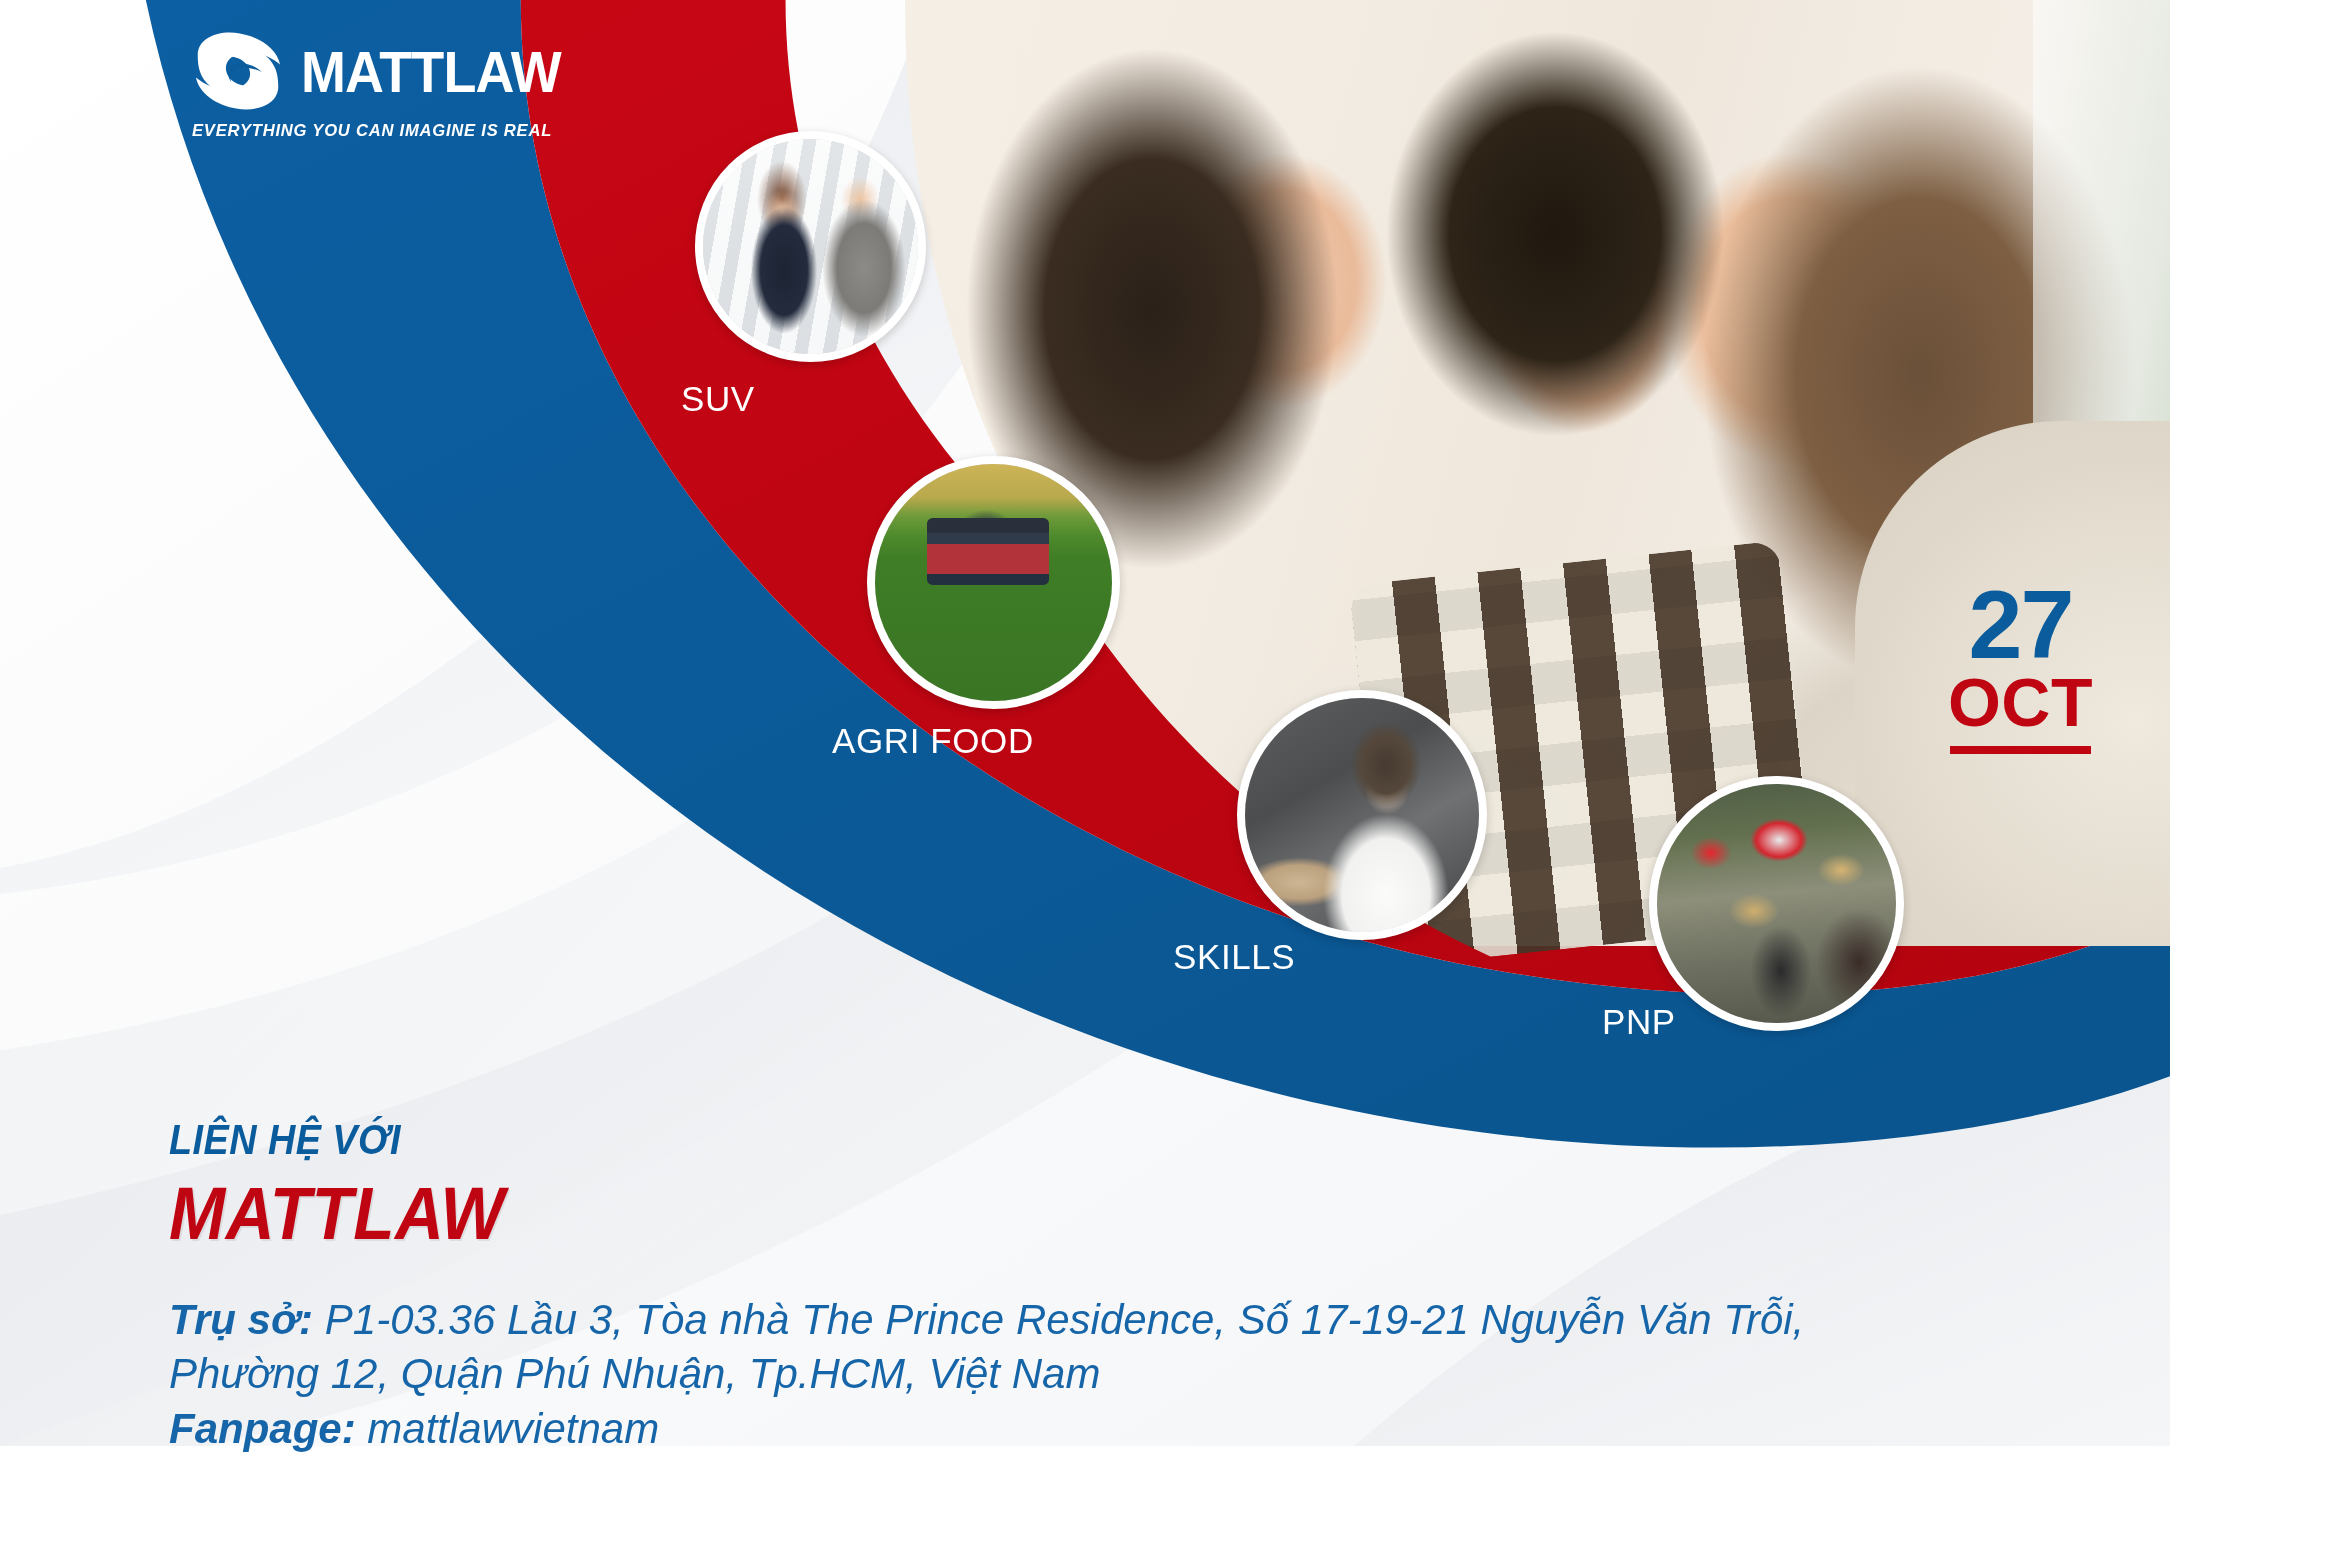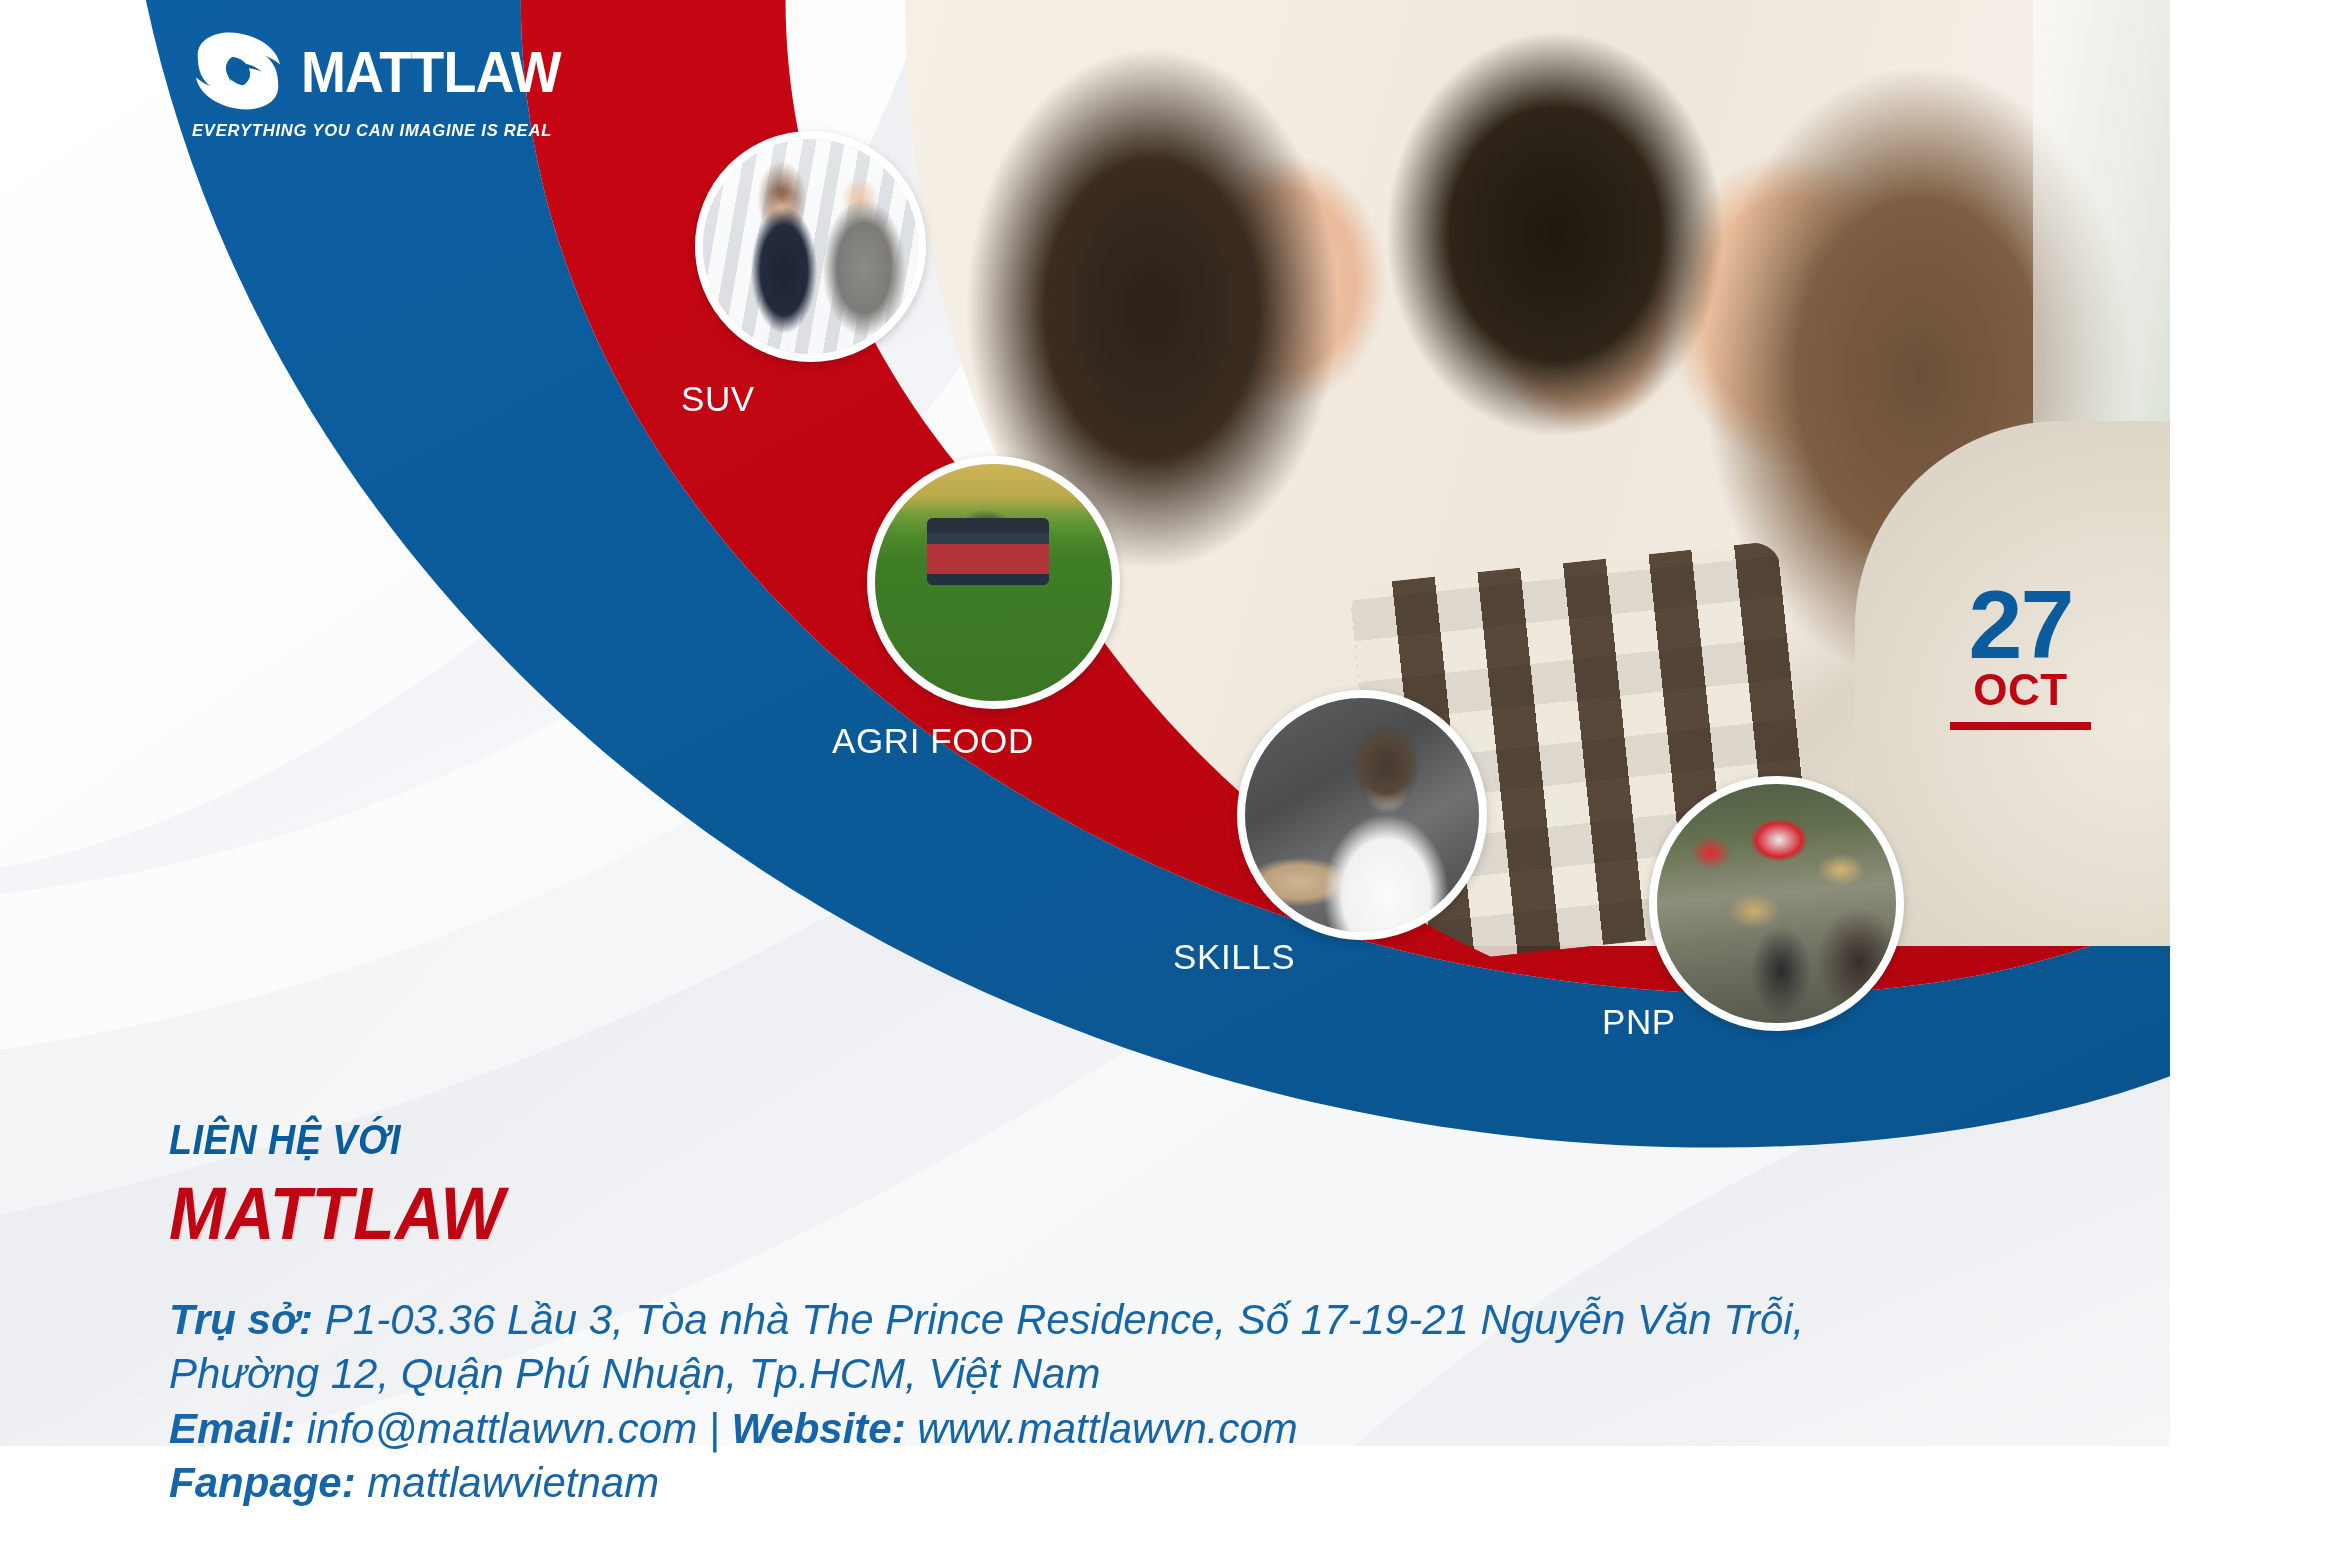--- a/index.html
+++ b/index.html
@@ -101,21 +101,21 @@
       radial-gradient(ellipse 28px 19px at 184px 86px,#d7b472 0%,rgba(215,180,114,0) 85%),
       radial-gradient(ellipse 30px 20.6px at 97px 127px,#cfae6d 0%,rgba(207,174,109,0) 85%),
       radial-gradient(ellipse 37px 56px at 124px 187px,#2a2a2c 0%,rgba(42,42,44,0) 82%),
       radial-gradient(ellipse 52px 66px at 202px 178px,#3a2c28 0%,rgba(58,44,40,0) 82%),
       linear-gradient(175deg,#4f5d46 0%,#63704f 22%,#8d8f7a 46%,#6d6f60 72%,#54564a 100%);
   }
 
   
   .date-badge{position:absolute;right:56px;top:581px;text-align:center;width:187px;}
   .date-day{font-size:97px;font-weight:bold;color:#0b5c9c;line-height:.9;letter-spacing:-1.9px;}
-  .date-mon{font-size:44px;font-weight:bold;color:#c00512;line-height:1;letter-spacing:0.5px;}
+  .date-mon{font-size:68px;font-weight:bold;color:#c00512;line-height:1;letter-spacing:0.5px;}
   .date-rule{margin:9.4px auto 0;width:141px;height:8.4px;background:#c00512;}
 
   
   .contact{position:absolute;left:169px;top:1115px;width:2042px;}
   .c-top{
     font-size:43px;font-weight:bold;font-style:italic;color:#0b5c9c;
     letter-spacing:0.5px;transform:scaleX(.88);transform-origin:left center;
   }
   .c-brand{
     font-size:75px;font-weight:bold;font-style:italic;color:#c00512;
@@ -249,27 +249,20 @@
 
     <div class="c-lines">
       <div class="c-row">
         <span class="lbl">Trụ sở:</span>
         <span>P1-03.36 Lầu 3, Tòa nhà The Prince Residence, Số 17-19-21 Nguyễn Văn Trỗi,</span>
       </div>
       <div class="c-row">
         <span>Phường 12, Quận Phú Nhuận, Tp.HCM, Việt Nam</span>
       </div>
       <div class="c-row">
-        <span class="lbl">Email:</span>
-        <span>info@mattlawvn.com</span>
-        <span>|</span>
-        <span class="lbl">Website:</span>
-        <span>www.mattlawvn.com</span>
-      </div>
-      <div class="c-row">
         <span class="lbl">Fanpage:</span>
         <span>mattlawvietnam</span>
       </div>
     </div>
   </div>
 
 </div>
 
 
 </body></html>

